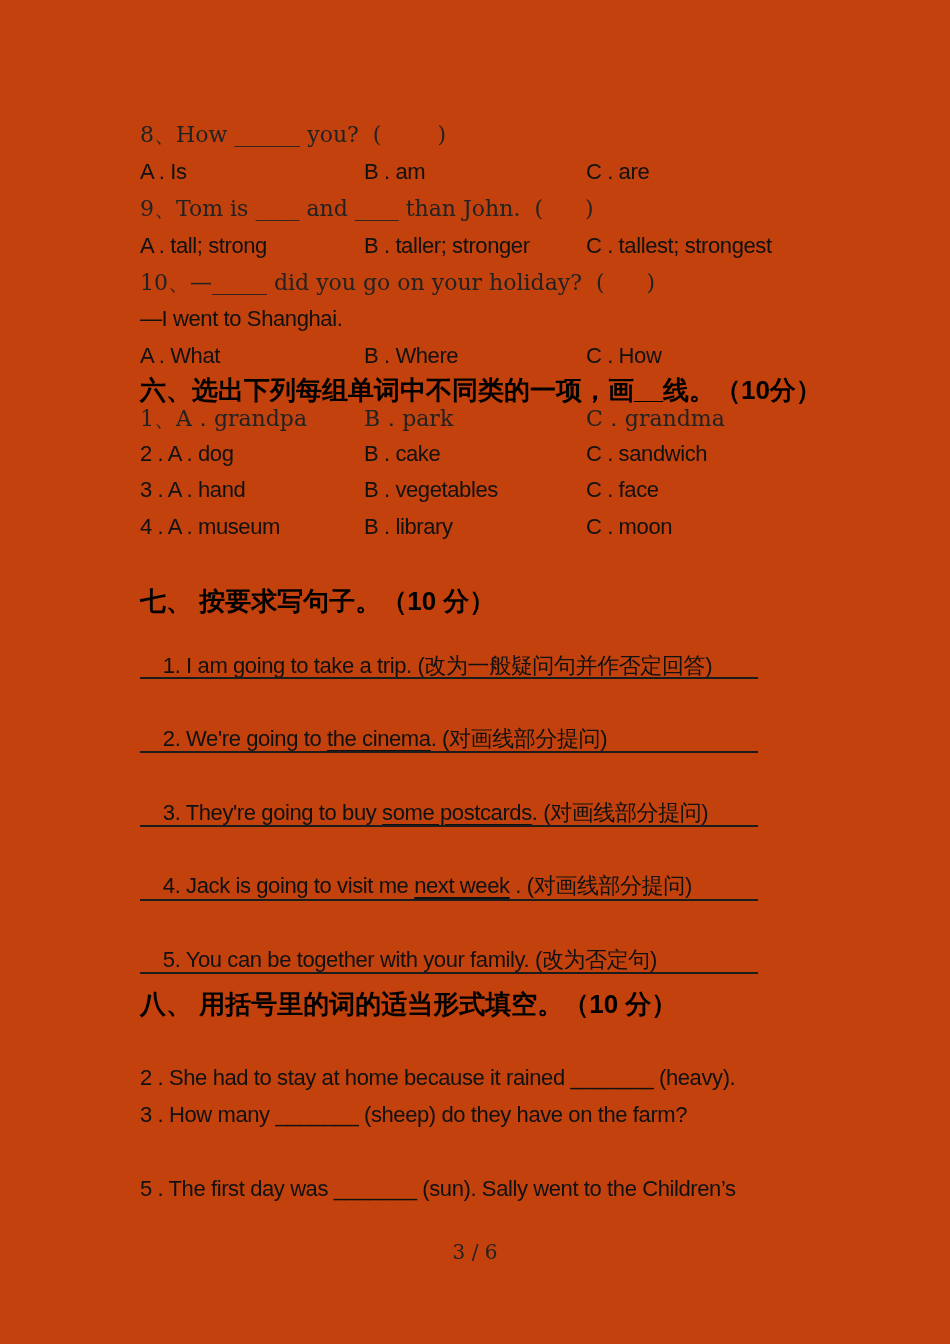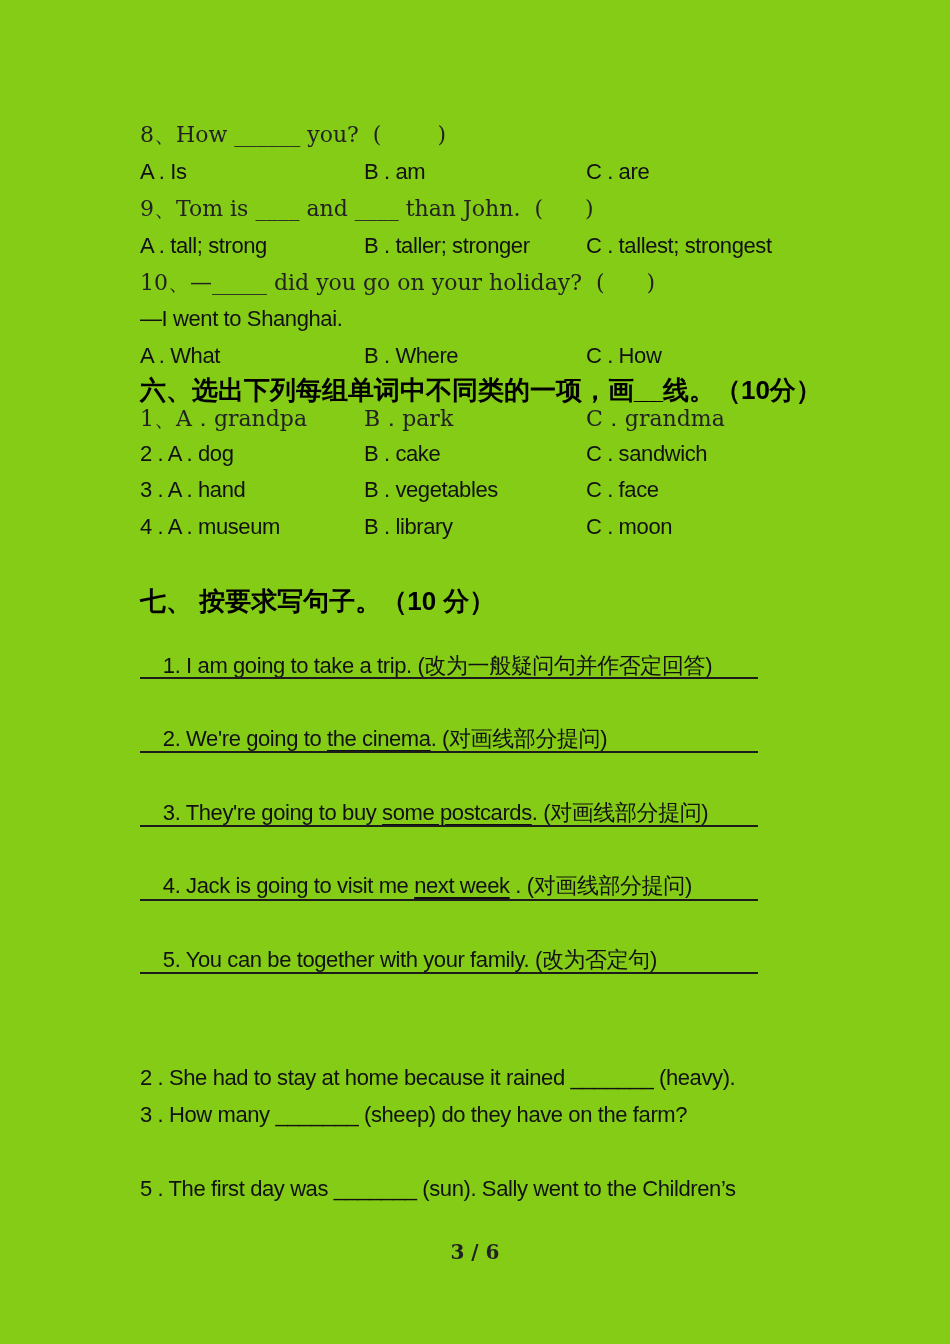--- a/index.html
+++ b/index.html
@@ -1,32 +1,32 @@
 <!DOCTYPE html>
 <html lang="zh"><head>
 <meta charset="utf-8">
 <style>
   html,body{margin:0;padding:0;}
   body{
     width:950px;height:1344px;background:#ffffff;position:relative;
     color:#1b1b1b;overflow:hidden;
     font-family:"Liberation Sans", sans-serif;
   }
-  .page{position:absolute;inset:0;background:#84cc16;}
+  .page{position:absolute;inset:0;background:#c2410c;}
   .line{position:absolute;left:140px;white-space:pre;line-height:30px;}
   .serif{font-family:"DejaVu Serif","Liberation Serif",serif;font-size:22px;color:#222;}
   .sans{font-family:"Liberation Sans",sans-serif;font-size:22px;letter-spacing:-0.4px;color:#111;}
   .heading{font-family:"Liberation Sans",sans-serif;font-weight:700;font-size:26px;letter-spacing:0;color:#000;}
   .opts{display:flex;}
   .opts .col-a{width:224px;}
   .opts .col-b{width:222px;}
   .rule{position:absolute;left:140px;width:618px;height:0;border-top:2px solid #1c1c1c;}
   .u{text-decoration:underline;text-underline-offset:4px;text-decoration-thickness:2px;}
   .footer{position:absolute;left:0;top:1240px;width:950px;text-align:center;
-    font-family:"DejaVu Serif","Liberation Serif",serif;font-size:20px;color:#222;font-weight:bold;}
+    font-family:"DejaVu Serif","Liberation Serif",serif;font-size:20px;color:#222;}
 </style>
 </head>
 <body>
 
 <div class="page">
 
   <div class="line serif" style="top:120px">8、How ______ you?  (        )</div>
   <div class="line sans opts" style="top:157px">
     <span class="col-a">A . Is</span>
     <span class="col-b">B . am</span>
@@ -91,20 +91,21 @@
   <div class="line sans" style="top:841px">
     <span>4. Jack is going to visit me </span><span class="u">next week</span><span> . (对画线部分提问)</span>
   </div>
   <div class="rule" style="top:899px"></div>
 
   <div class="line sans" style="top:915px">
     <span>5. You can be together with your family. (改为否定句)</span><span class="u"></span><span></span>
   </div>
   <div class="rule" style="top:972px"></div>
 
+  <div class="line heading" style="top:989px">八、 用括号里的词的适当形式填空。（10 分）</div>
 
   <div class="line sans" style="top:1063px">2 . She had to stay at home because it rained _______ (heavy).</div>
   <div class="line sans" style="top:1100px">3 . How many _______ (sheep) do they have on the farm?</div>
   <div class="line sans" style="top:1174px">5 . The first day was _______ (sun). Sally went to the Children’s</div>
 
   <div class="footer">3 / 6</div>
 
 </div>
 
 </body></html>

